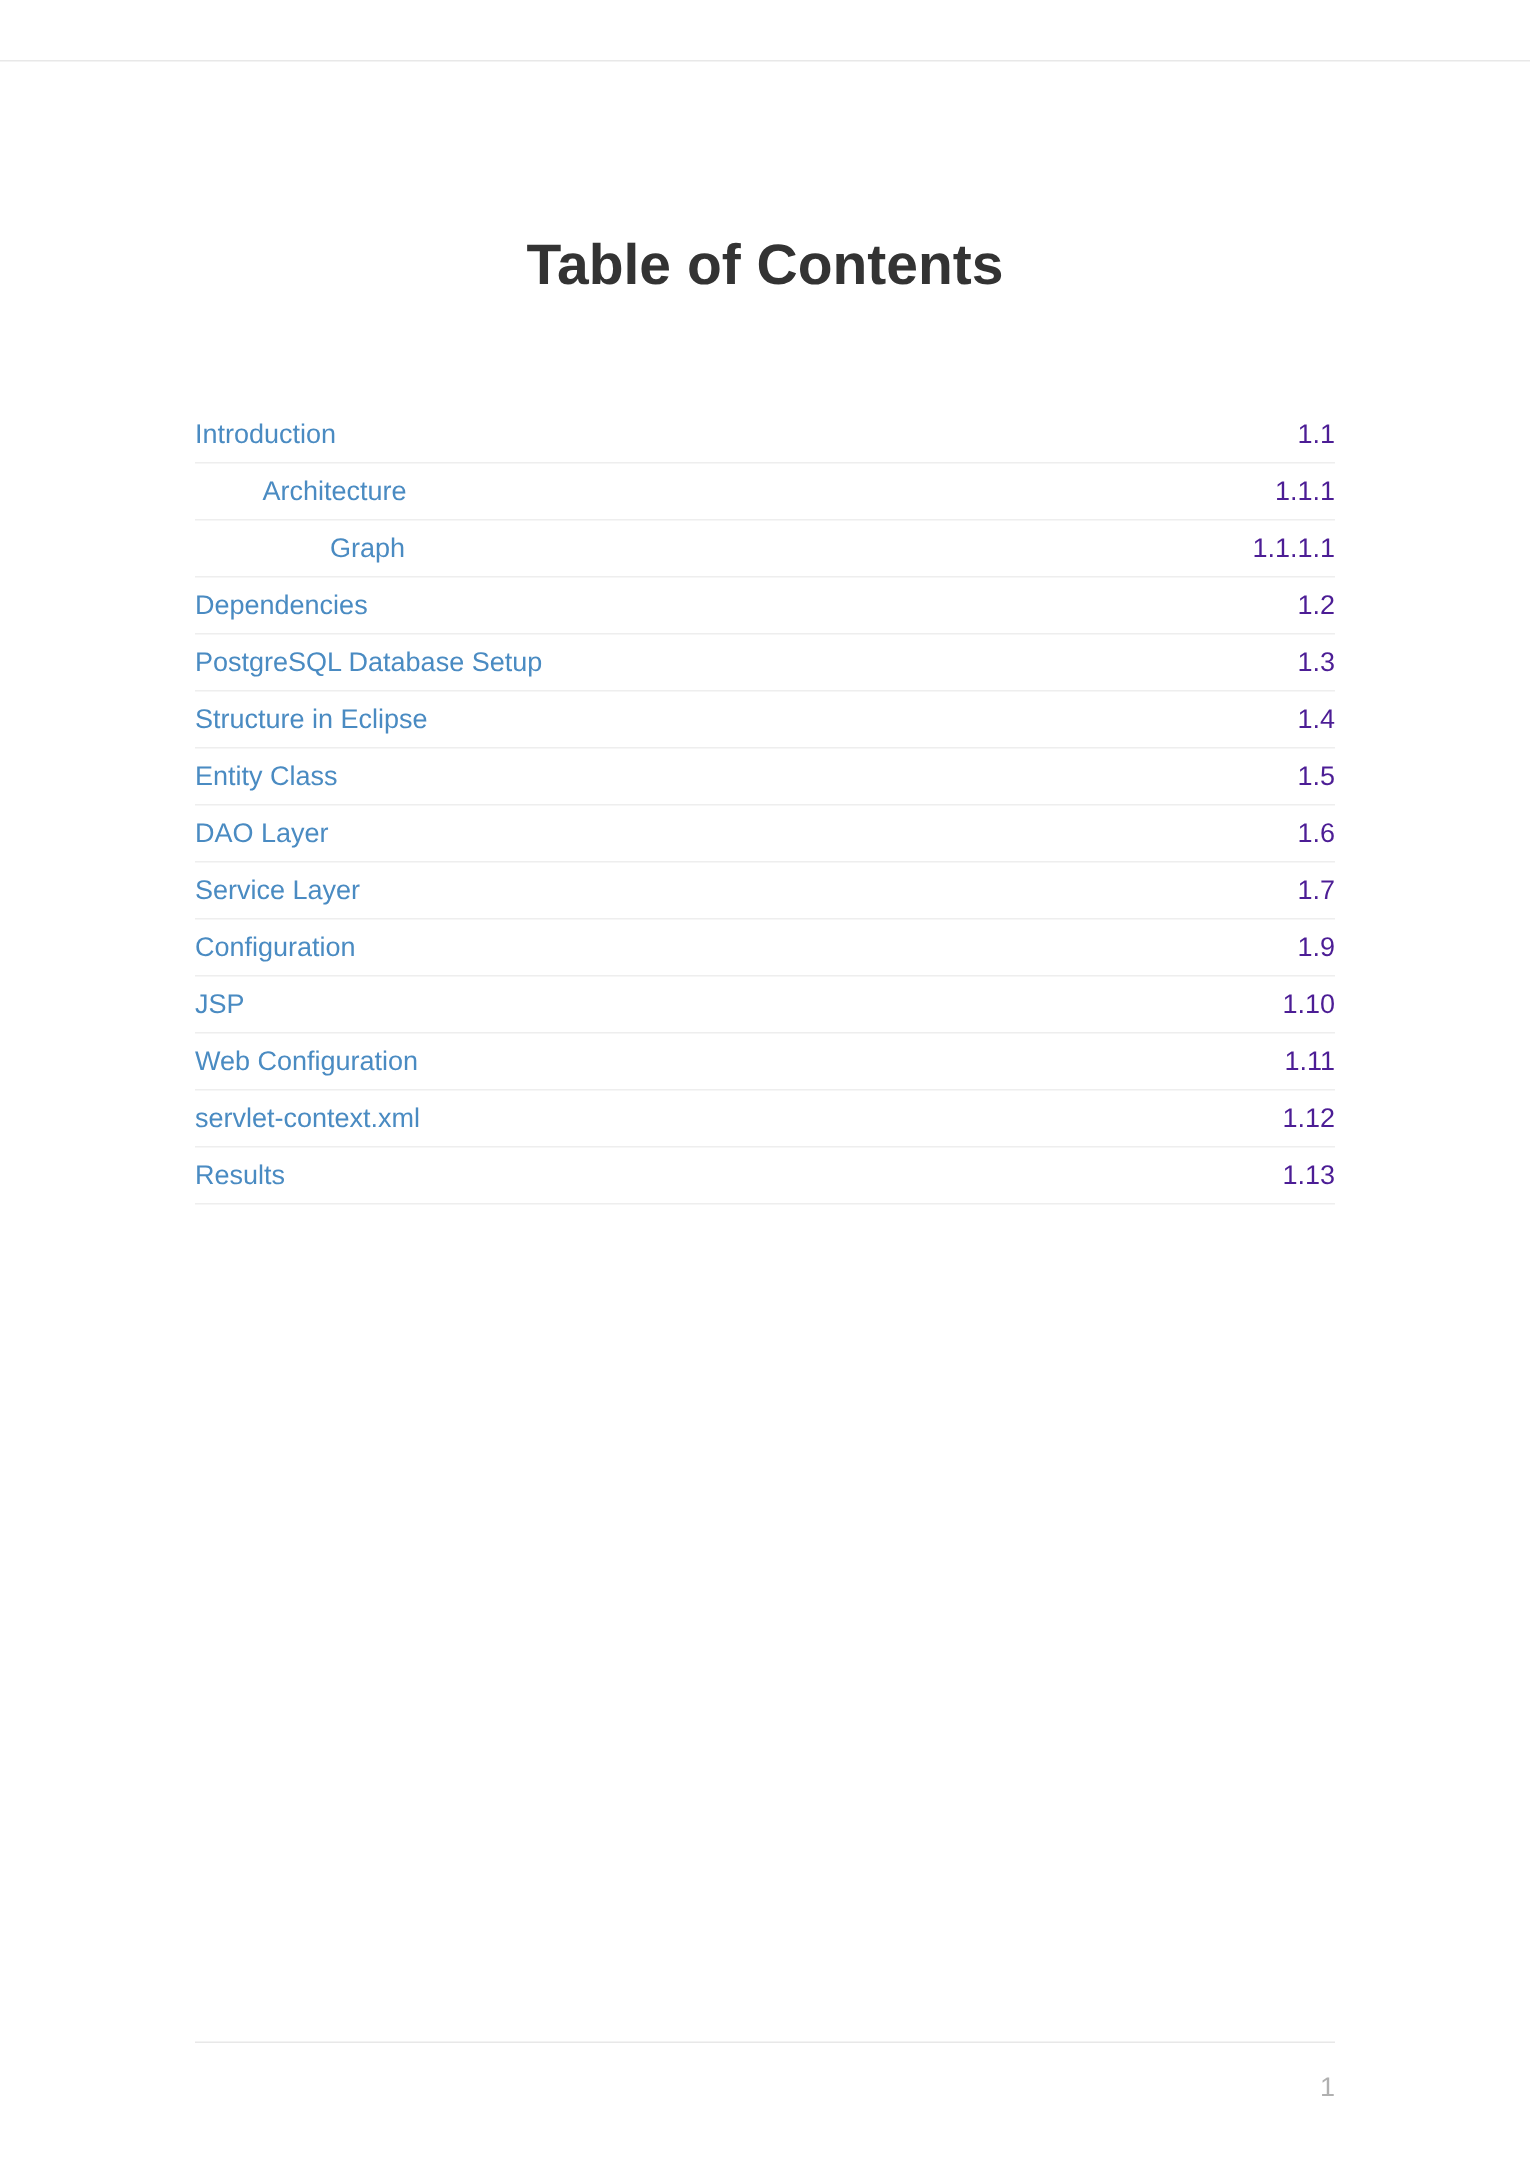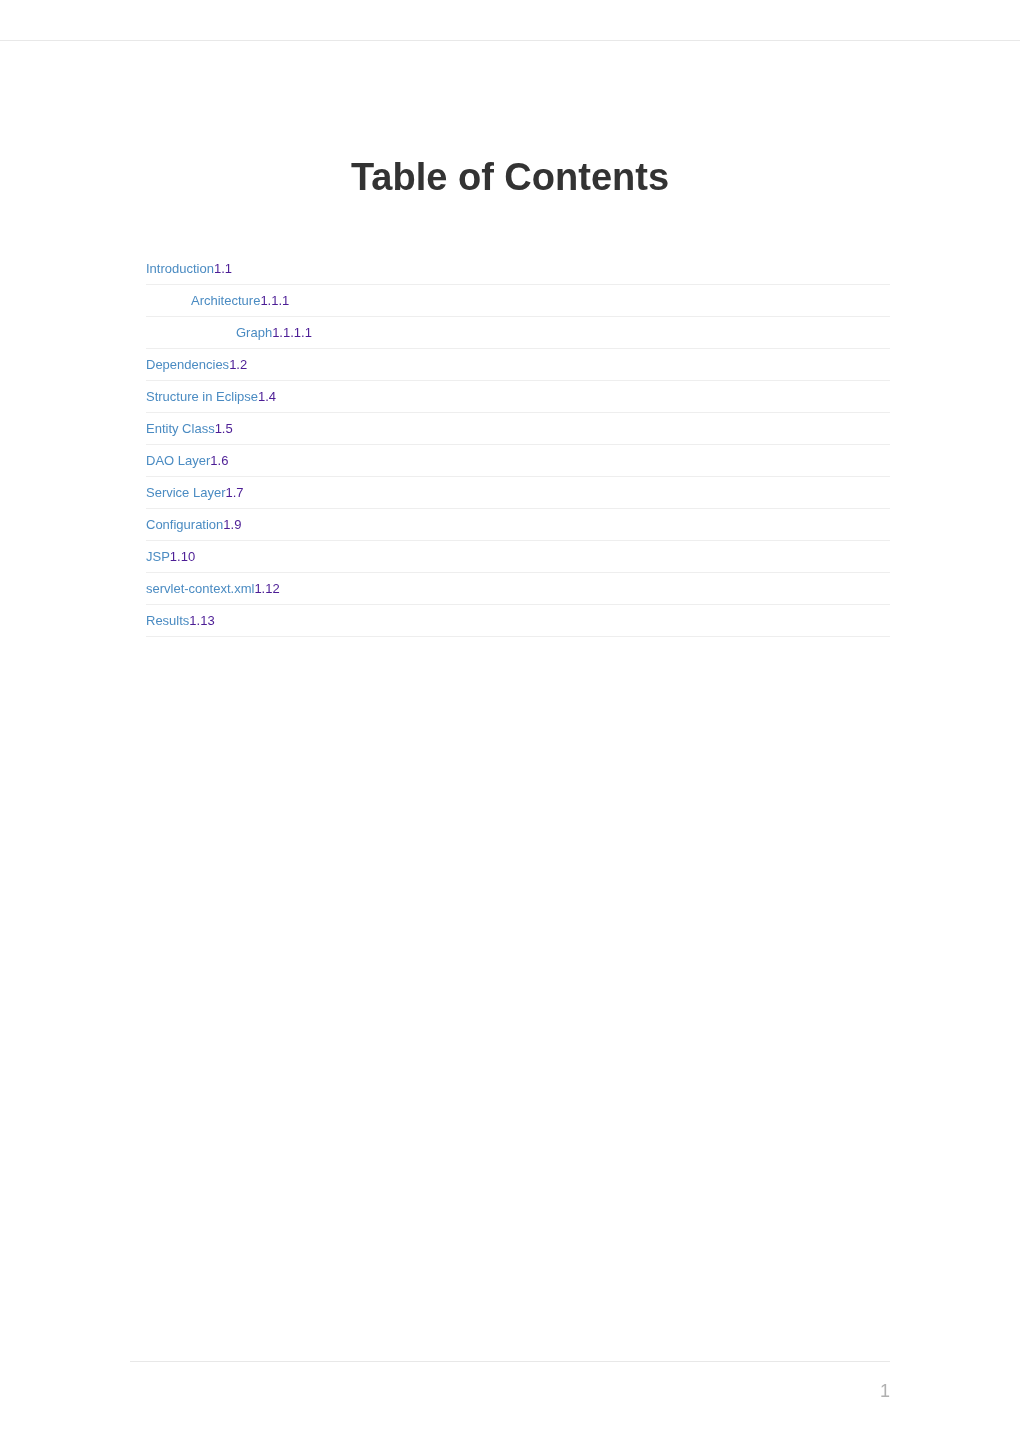--- a/index.html
+++ b/index.html
@@ -20,32 +20,32 @@
       margin-top: 40px;
       height: calc(100% - 40px);
       display: flex;
       flex-direction: column;
     }
     .title {
       font-size: 38px;
       font-weight: 700;
       text-align: center;
       color: #333333;
-      margin-bottom: 54px;
+      margin-bottom: 72px;
     }
     .toc-list {
       list-style: none;
     }
     .toc-item {
       display: flex;
+      justify-content: space-between;
       align-items: center;
       padding: 8px 0;
       border-bottom: 1px solid #eeeeee;
-      font-size: 13px;
-      margin-left: 16px;
+      font-size: 18px;
     }
     .toc-item.level-0 {
       padding-left: 0;
     }
     .toc-item.level-1 {
       padding-left: 45px;
     }
     .toc-item.level-2 {
       padding-left: 90px;
     }
@@ -87,20 +87,24 @@
       </li>
       <li class="toc-item level-2">
         <a class="toc-label">Graph</a>
         <span class="toc-number">1.1.1.1</span>
       </li>
       <li class="toc-item level-0">
         <a class="toc-label">Dependencies</a>
         <span class="toc-number">1.2</span>
       </li>
       <li class="toc-item level-0">
+        <a class="toc-label">PostgreSQL Database Setup</a>
+        <span class="toc-number">1.3</span>
+      </li>
+      <li class="toc-item level-0">
         <a class="toc-label">Structure in Eclipse</a>
         <span class="toc-number">1.4</span>
       </li>
       <li class="toc-item level-0">
         <a class="toc-label">Entity Class</a>
         <span class="toc-number">1.5</span>
       </li>
       <li class="toc-item level-0">
         <a class="toc-label">DAO Layer</a>
         <span class="toc-number">1.6</span>
@@ -111,20 +115,24 @@
       </li>
       <li class="toc-item level-0">
         <a class="toc-label">Configuration</a>
         <span class="toc-number">1.9</span>
       </li>
       <li class="toc-item level-0">
         <a class="toc-label">JSP</a>
         <span class="toc-number">1.10</span>
       </li>
       <li class="toc-item level-0">
+        <a class="toc-label">Web Configuration</a>
+        <span class="toc-number">1.11</span>
+      </li>
+      <li class="toc-item level-0">
         <a class="toc-label">servlet-context.xml</a>
         <span class="toc-number">1.12</span>
       </li>
       <li class="toc-item level-0">
         <a class="toc-label">Results</a>
         <span class="toc-number">1.13</span>
       </li>
     </ul>
   <div class="footer-line"></div>
   <div class="page-number">1</div>

